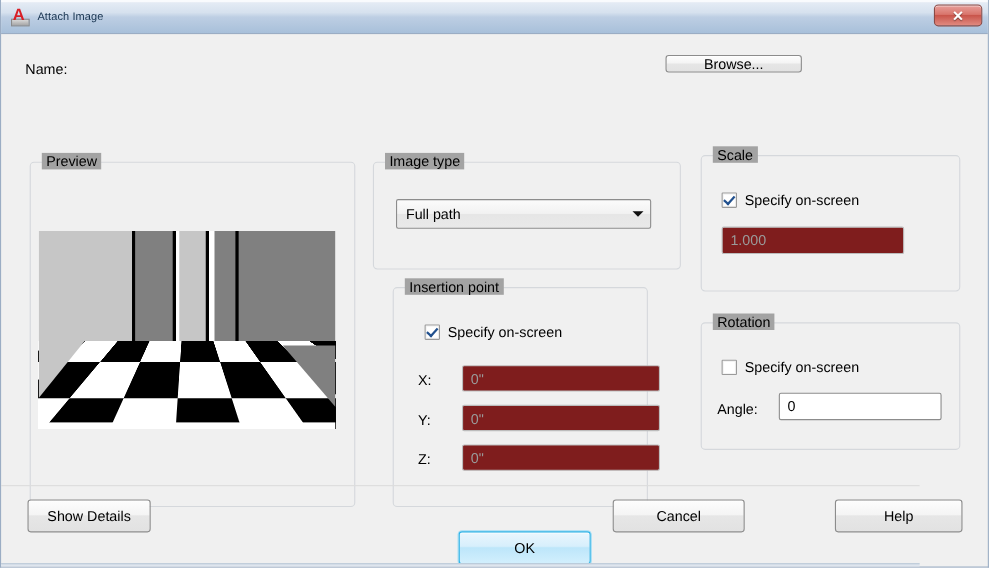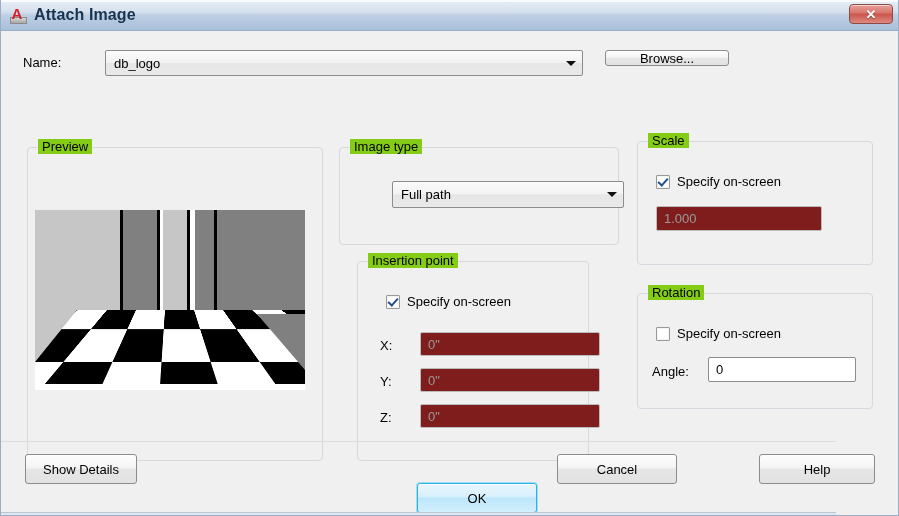--- a/index.html
+++ b/index.html
@@ -59,22 +59,22 @@
     position: absolute; left: 0; top: -1px;
     width: 14px; height: 16px;
     color: #d81f26;
     font-size: 15px;
     font-weight: bold;
     line-height: 15px;
     font-family: "Liberation Sans", sans-serif;
     text-align: center;
   }
   .title-text {
-    font-size: 16px;
-    font-weight: bold;
+    font-size: 10px;
+    font-weight: normal;
     color: #17334f;
     letter-spacing: .1px;
   }
   .close-btn {
     position: absolute;
     right: 5px; top: 4px;
     width: 44px; height: 20px;
     border-radius: 4px;
     border: 1px solid #8a4a45;
     background: linear-gradient(to bottom, #e79f9a 0%, #d9756c 45%, #c9554b 50%, #e08a80 100%);
@@ -168,21 +168,21 @@
   
   .group {
     position: absolute;
     border: 1px solid #d5d8dc;
     border-radius: 4px;
     background: transparent;
   }
   .group > .glabel {
     position: absolute;
     top: -9px; left: 10px;
-    background: #84cc16;
+    background: #a3a3a3;
     padding: 0 4px;
     font-size: 13px;
     color: #000;
   }
 
   #grp-preview  { left: 26px;  top: 116px; width: 296px; height: 314px; }
   #grp-pathtype { left: 338px; top: 116px; width: 280px; height: 98px;  }
   #grp-insert   { left: 356px; top: 230px; width: 232px; height: 200px; padding-left: 41px; }
   #grp-scale    { left: 636px; top: 110px; width: 236px; height: 124px; }
   #grp-rotation { left: 636px; top: 262px; width: 236px; height: 116px; }
@@ -235,21 +235,21 @@
     border-bottom: 56px solid transparent;
   }
   .pv-floor-bottom {
     position: absolute; left: 0; right: 0; bottom: 0;
     height: 6px; background: #ffffff;
   }
 
   
   #pathtype-combo {
     left: 20px; top: 33px;
-    width: 232px; height: 27px; margin-left: 32px;
+    width: 232px; height: 27px;
   }
 
   
   .chkrow {
     position: absolute;
     display: flex;
     align-items: center;
     cursor: pointer;
   }
   .chkbox {
@@ -359,26 +359,20 @@
     <div class="title-text">Attach Image</div>
     <div class="close-btn">
       <span class="x">✕</span>
     </div>
   </div>
 
   <div class="body">
 
     <div class="name-row">
       <div class="lbl-name">Name:</div>
-      <div class="combo" id="name-combo">
-        <div class="val">db_logo</div>
-        <div class="arrow">
-            <i></i>
-          </div>
-      </div>
       <div class="btn" id="browse-btn">Browse...</div>
     </div>
 
     <div class="group" id="grp-preview">
       <div class="glabel">Preview</div>
       <div class="preview-pic">
         <div class="pv pv-left-wall"></div>
         <div class="pv pv-right-wall"></div>
         <div class="pv pv-panel-a"></div>
         <div class="pv pv-panel-b"></div>

